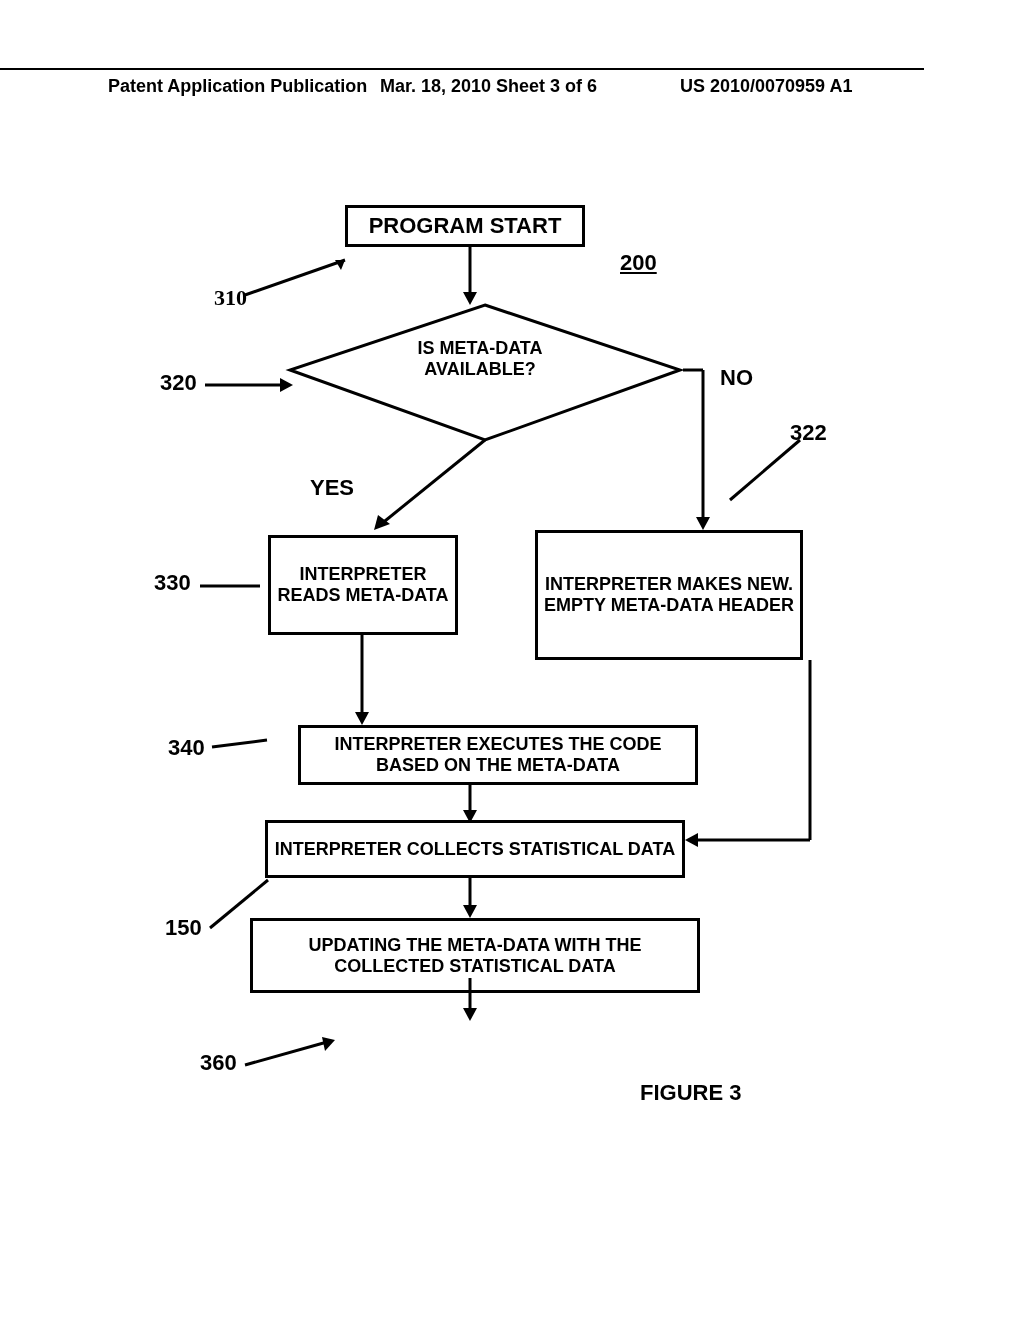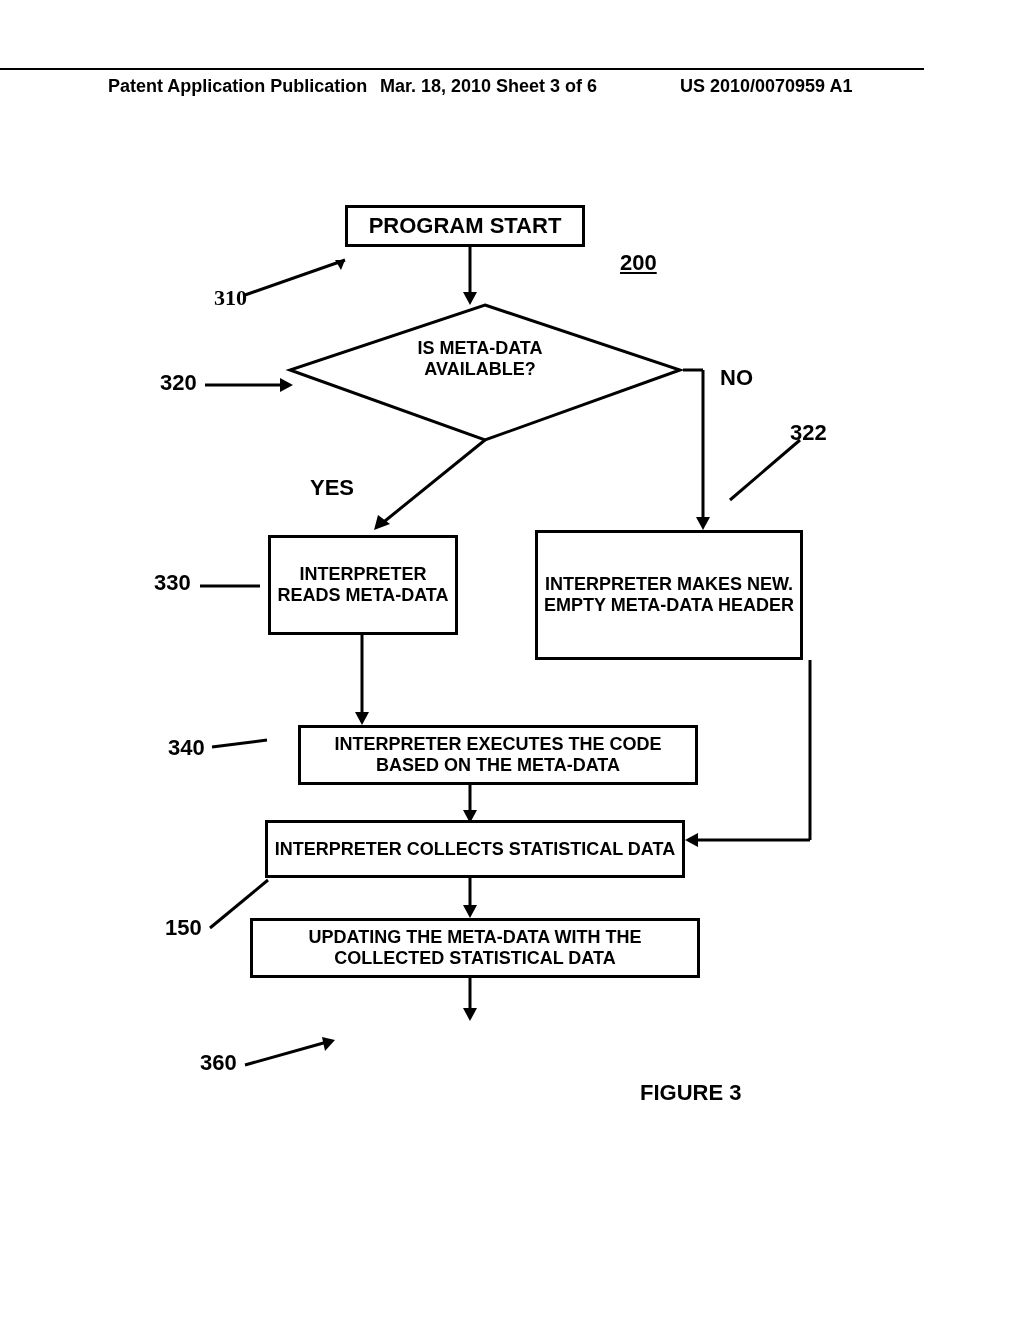--- a/index.html
+++ b/index.html
@@ -155,21 +155,21 @@
   <div class="label" style="left:165px; top:915px;">150</div>
   <svg class="arrow" style="left:210px; top:880px;" width="70" height="55">
     <line x1="0" y1="48" x2="58" y2="0" stroke="#000" stroke-width="3"></line>
   </svg>
 
   <svg class="arrow" style="left:460px; top:875px;" width="20" height="45">
     <line x1="10" y1="0" x2="10" y2="33" stroke="#000" stroke-width="3"></line>
     <polygon points="10,43 3,30 17,30" fill="#000"></polygon>
   </svg>
 
-  <div class="box" style="left:250px; top:918px; width:450px; height:60px;">
+  <div class="box" style="left:250px; top:918px; width:450px; height:75px;">
     <span>UPDATING THE META-DATA WITH THE COLLECTED STATISTICAL DATA</span>
   </div>
 
   <svg class="arrow" style="left:460px; top:978px;" width="20" height="45">
     <line x1="10" y1="0" x2="10" y2="33" stroke="#000" stroke-width="3"></line>
     <polygon points="10,43 3,30 17,30" fill="#000"></polygon>
   </svg>
 
 
   <div class="label" style="left:200px; top:1050px;">360</div>

